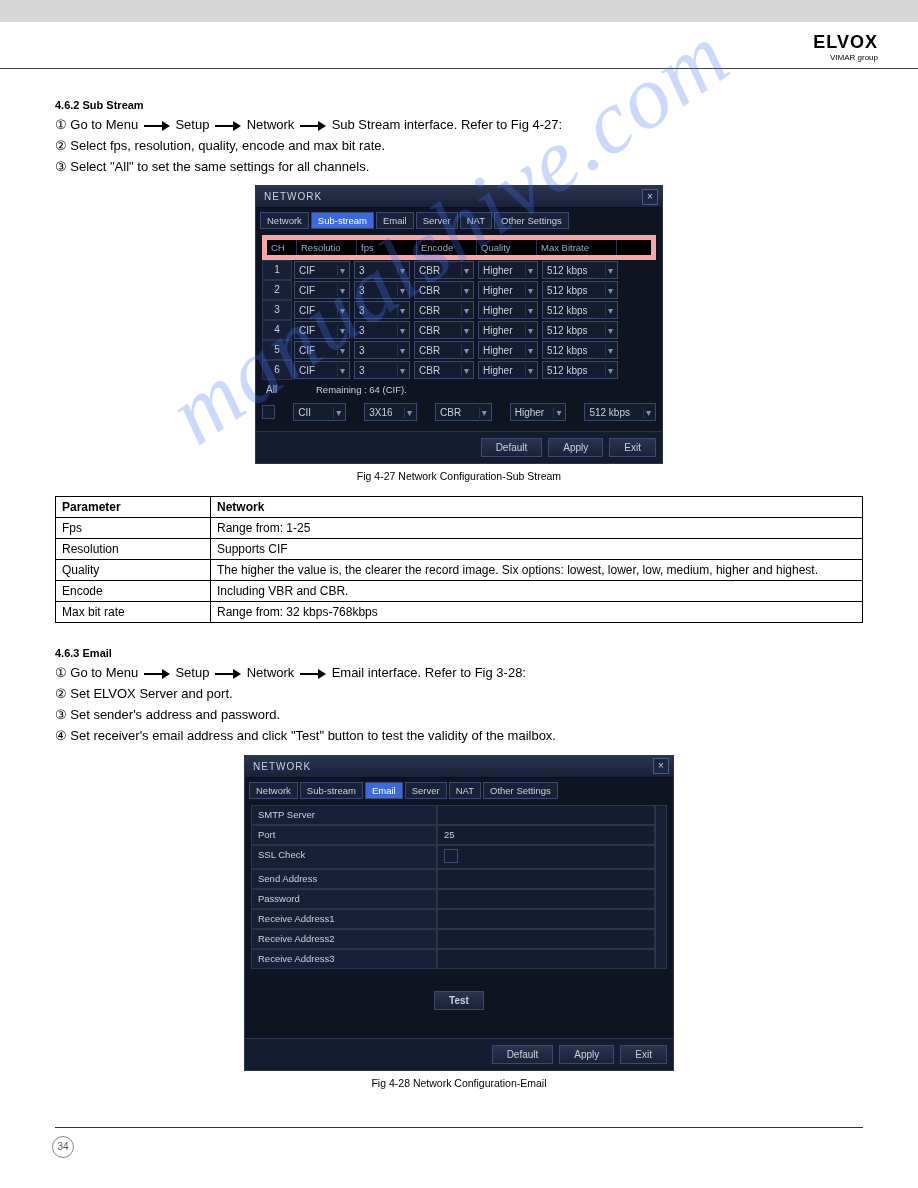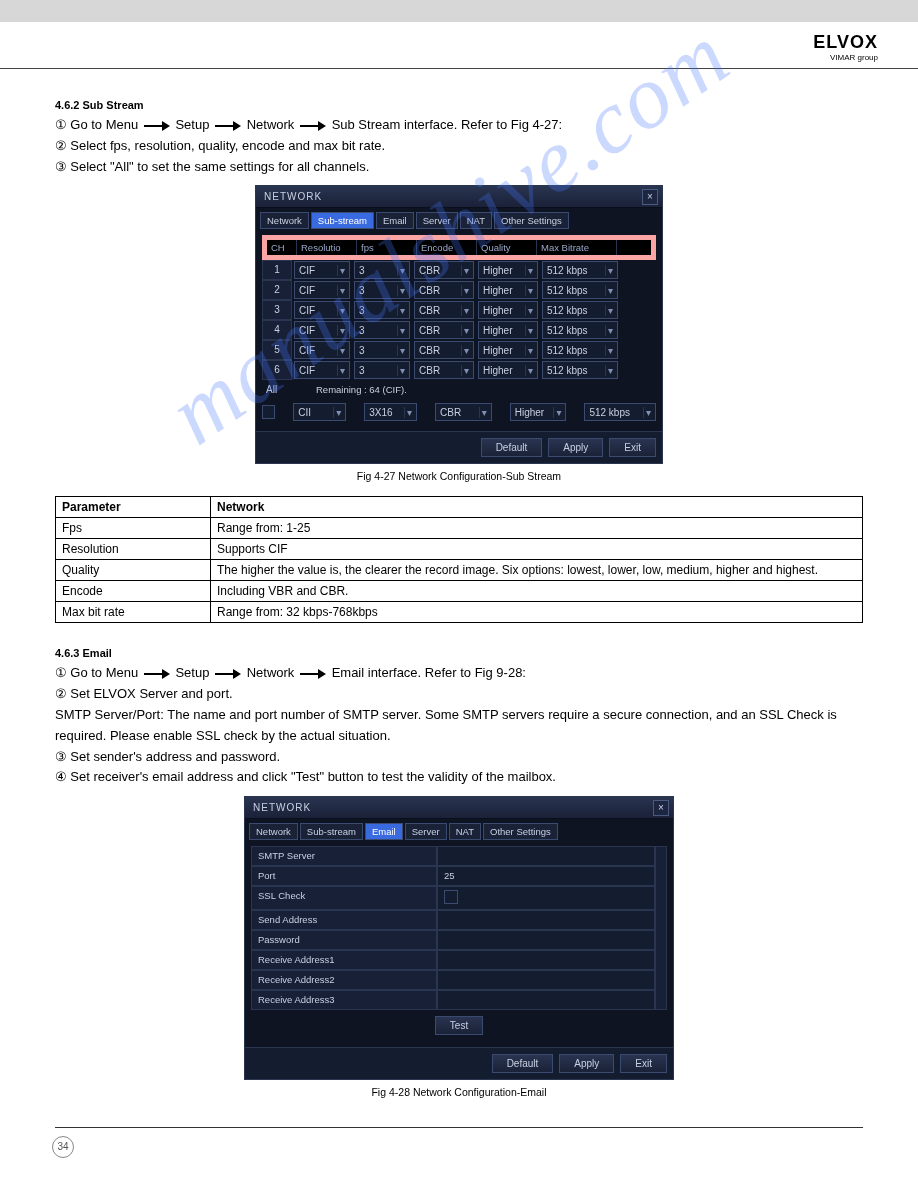--- a/index.html
+++ b/index.html
@@ -380,25 +380,24 @@
 
   <div class="section-title" style="margin-top:24px;">4.6.3 Email</div>
   <div class="steps">
     <div>
       <span>① Go to Menu</span>
       <span class="arrow"></span>
       <span>Setup</span>
       <span class="arrow"></span>
       <span>Network</span>
       <span class="arrow"></span>
-      <span>Email interface. Refer to Fig 9-28:</span>
+      <span>Email interface. Refer to Fig 3-28:</span>
     </div>
     <div id="email-lines">
         <div>② Set ELVOX Server and port.</div>
-        <div>SMTP Server/Port: The name and port number of SMTP server. Some SMTP servers require a secure connection, and an SSL Check is required. Please enable SSL check by the actual situation.</div>
         <div>③ Set sender's address and password.</div>
         <div>④ Set receiver's email address and click "Test" button to test the validity of the mailbox.</div>
       </div>
   </div>
 
   <div class="dialog" style="width:430px;">
     <div class="dlg-titlebar">
       <span class="dlg-title">NETWORK</span>
       <span class="dlg-close">×</span>
     </div>
@@ -441,21 +440,21 @@
               <div class="form-label">Receive Address2</div>
               <div class="form-val"></div>
             </div>
             <div class="form-row">
               <div class="form-label">Receive Address3</div>
               <div class="form-val"></div>
             </div>
           </div>
         <div class="form-scroll"></div>
       </div>
-      <div style="display:flex;justify-content:center;padding:6px 0;">
+      <div style="display:flex;justify-content:center;padding:22px 0;font-weight:bold;">
         <span class="dlg-btn">Test</span>
       </div>
     </div>
     <div class="dlg-btns">
       <span class="dlg-btn">Default</span>
       <span class="dlg-btn">Apply</span>
       <span class="dlg-btn">Exit</span>
     </div>
   </div>
   <div class="caption">Fig 4-28 Network Configuration-Email</div>

